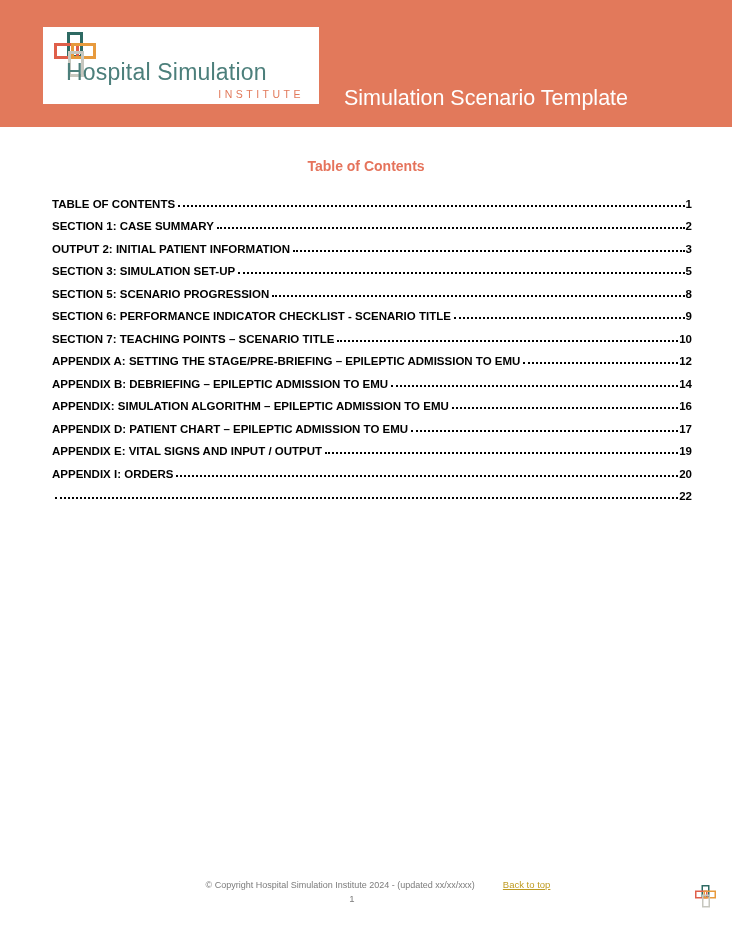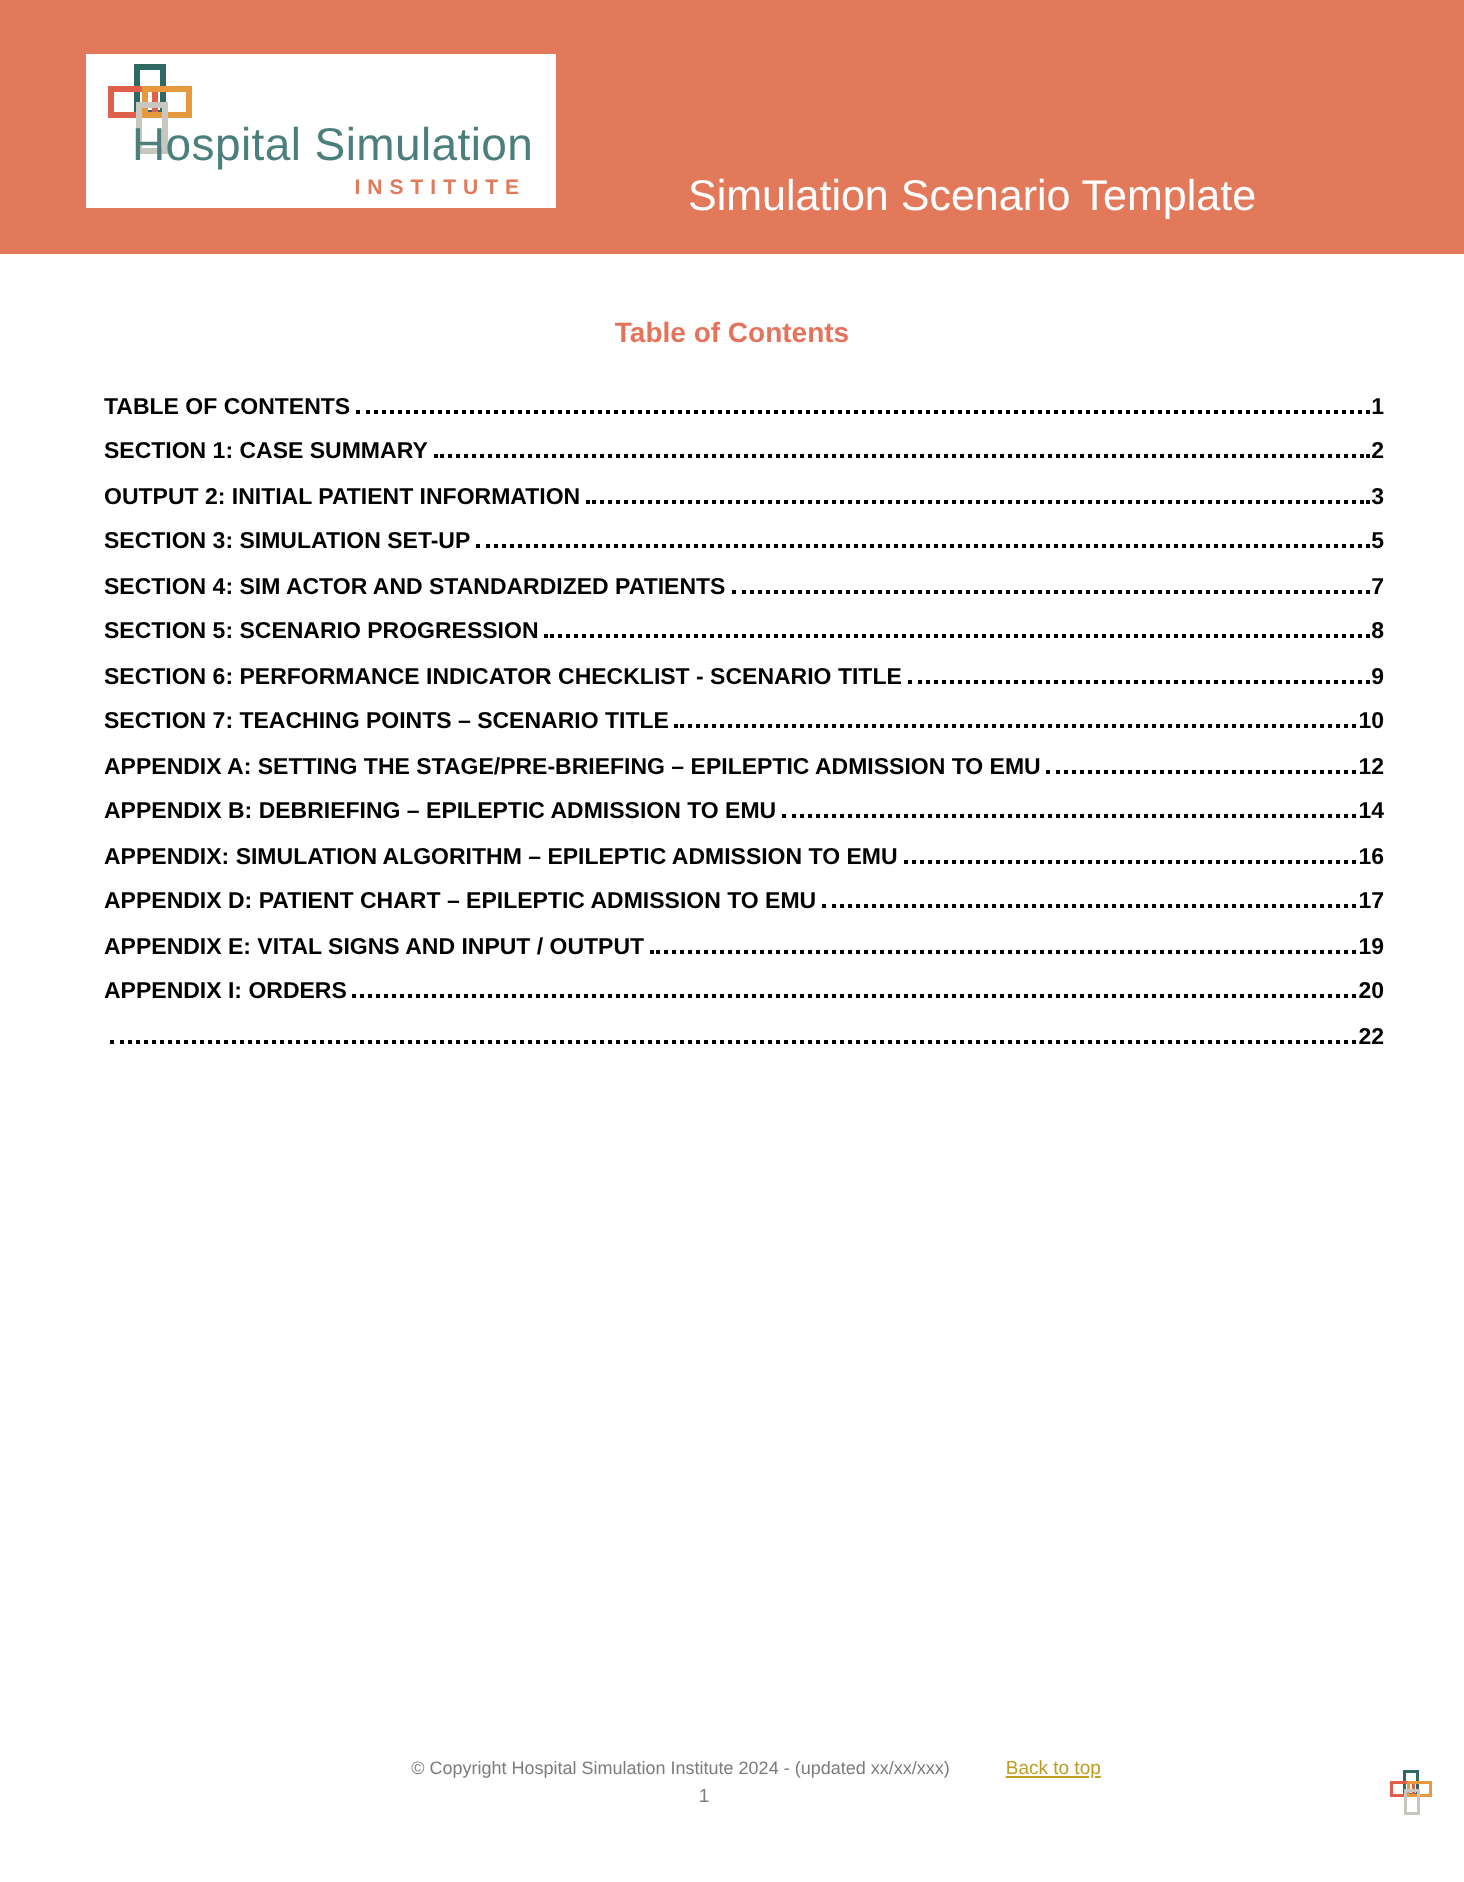--- a/index.html
+++ b/index.html
@@ -12,33 +12,33 @@
   }
 
   
   .header {
     position: absolute; left: 0; top: 0;
     width: 732px; height: 127px;
     background: #E2795B;
   }
   .logo-box {
     position: absolute; left: 43px; top: 27px;
-    width: 235px; height: 77px;
+    width: 276px; height: 77px;
     background: #ffffff;
   }
   .logo-cross { position: absolute; left: 11px; top: 5px; width: 42px; height: 46px; }
   .logo-name {
     position: absolute; left: 23px; top: 32px;
     font-size: 23px; letter-spacing: 0.2px;
     color: #4C7F7B; font-weight: normal; white-space: nowrap;
   }
   .logo-institute {
     position: absolute; right: 15px; top: 61px;
     font-size: 10.5px; letter-spacing: 3.5px;
-    color: #E2795A; font-weight: 700; white-space: nowrap;
+    color: #E2795A; font-weight: 400; white-space: nowrap;
   }
   .header-title {
     position: absolute; left: 344px; bottom: 16px;
     font-size: 21.5px; color: #ffffff; white-space: nowrap;
   }
 
   
   .toc-heading {
     position: absolute; left: 0; top: 158px; width: 732px;
     text-align: center;
@@ -114,25 +114,20 @@
       <span class="label">OUTPUT 2: INITIAL PATIENT INFORMATION</span>
       <span class="leader"></span>
       <span class="pagenum">3</span>
     </div>
     <div class="toc-row">
       <span class="label">SECTION 3: SIMULATION SET-UP</span>
       <span class="leader"></span>
       <span class="pagenum">5</span>
     </div>
     <div class="toc-row">
-      <span class="label">SECTION 4: SIM ACTOR AND STANDARDIZED PATIENTS</span>
-      <span class="leader"></span>
-      <span class="pagenum">7</span>
-    </div>
-    <div class="toc-row">
       <span class="label">SECTION 5: SCENARIO PROGRESSION</span>
       <span class="leader"></span>
       <span class="pagenum">8</span>
     </div>
     <div class="toc-row">
       <span class="label">SECTION 6: PERFORMANCE INDICATOR CHECKLIST - SCENARIO TITLE</span>
       <span class="leader"></span>
       <span class="pagenum">9</span>
     </div>
     <div class="toc-row">

